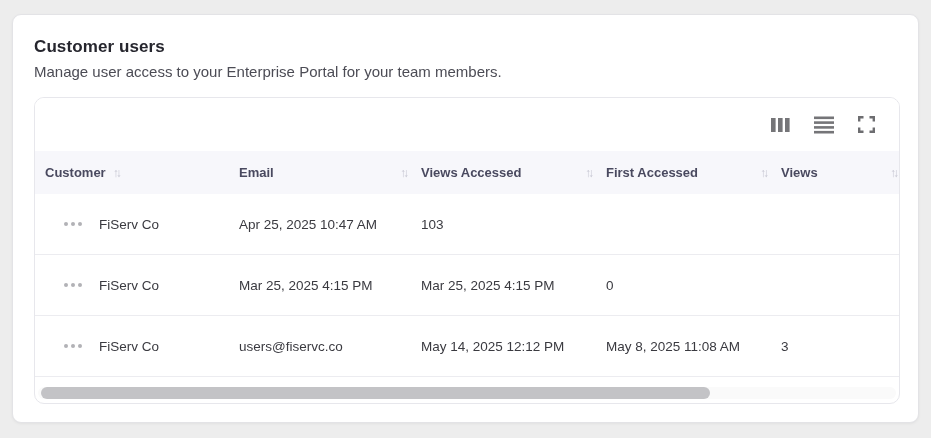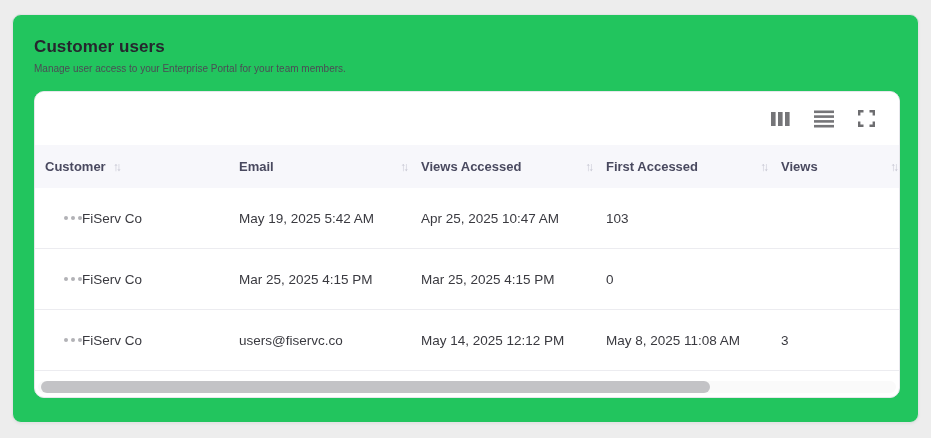--- a/index.html
+++ b/index.html
@@ -6,35 +6,35 @@
   html, body {
     width: 931px; height: 438px;
     background: #ededed;
     font-family: "Liberation Sans", sans-serif;
     overflow: hidden;
   }
   .card {
     position: absolute;
     left: 12px; top: 14px;
     width: 907px; height: 409px;
-    background: #22c55e;
+    background: #ffffff;
     border: 1px solid #e3e3e6;
     border-radius: 9px;
     box-shadow: 0 1px 3px rgba(0,0,0,0.05);
     padding: 22px 18px 0 21px;
   }
   .page-title {
     font-size: 17px;
     font-weight: 700;
     color: #26262e;
     letter-spacing: 0.1px;
   }
   .page-subtitle {
     margin-top: 6px;
-    font-size: 10px;
+    font-size: 15px;
     color: #4c4c55;
   }
   
   .invite-annotation {
     position: absolute;
     top: 19px; right: 12px;
     border: 4px solid #e3271b;
     padding: 7px 9px;
     background: transparent;
   }
@@ -106,20 +106,21 @@
     border-bottom: 1px solid #ececf0;
     font-size: 13.5px;
     color: #3a3a40;
     background: #fff;
   }
   .td { padding-left: 12px; white-space: nowrap; overflow: hidden; }
   .td-customer {
     padding-left: 29px;
     display: flex;
     align-items: center;
+    gap: 17px;
   }
   .dots {
     display: inline-flex;
     gap: 3px;
     cursor: pointer;
     padding: 4px 0;
   }
   .dots i {
     width: 4px; height: 4px;
     border-radius: 50%;
@@ -208,21 +209,20 @@
 
     <div class="trow">
       <div class="td td-customer">
         <span class="dots">
             <i></i>
             <i></i>
             <i></i>
           </span>
         <span>FiServ Co</span>
       </div>
-      <div class="td">May 19, 2025 5:42 AM</div>
       <div class="td">Apr 25, 2025 10:47 AM</div>
       <div class="td">103</div>
     </div>
 
     <div class="trow">
       <div class="td td-customer">
         <span class="dots">
             <i></i>
             <i></i>
             <i></i>

